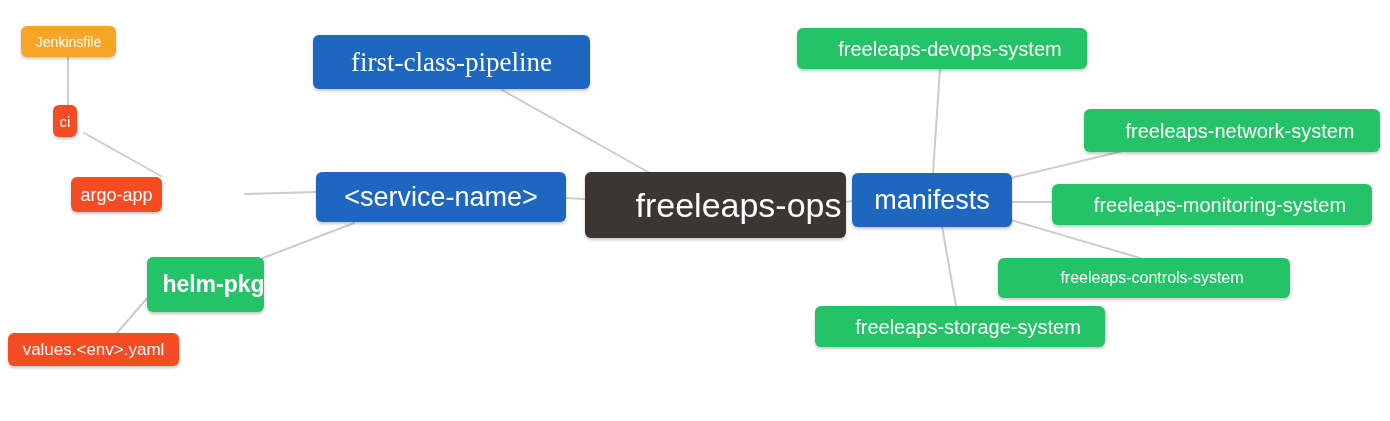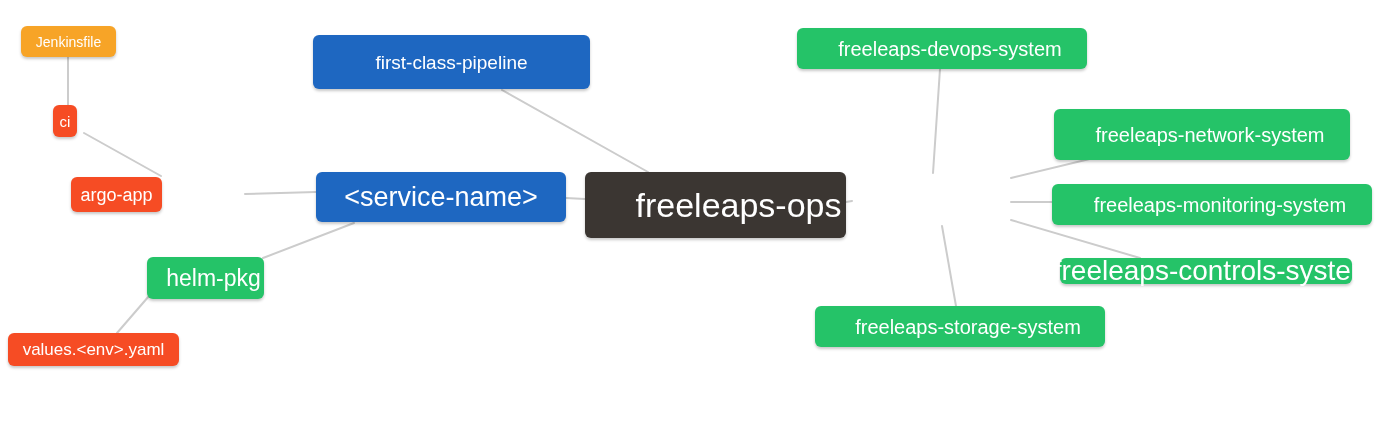--- a/index.html
+++ b/index.html
@@ -74,24 +74,25 @@
     <line x1="933" y1="173" x2="940" y2="69"></line>
     <line x1="1011" y1="178" x2="1127" y2="150"></line>
     <line x1="1011" y1="202" x2="1052" y2="202"></line>
     <line x1="1011" y1="220" x2="1140" y2="258"></line>
     <line x1="942" y1="226" x2="956" y2="306"></line>
   </svg>
 
   <div class="node node-orange" style="left:21px;   top:26px;  width:95px;  height:31px; font-size:14px;">Jenkinsfile</div>
   <div class="node node-red" style="left:53px;   top:105px; width:24px;  height:32px; font-size:15px;">ci</div>
   <div class="node node-red" style="left:31px;   top:177px; width:91px;  height:35px; font-size:18px;margin-left:40px;">argo-app</div>
-  <div class="node node-green" style="left:147px;  top:257px; width:117px; height:42px; font-size:23px;">helm-pkg</div>
+  <div class="node node-green" style="left:147px;  top:257px; width:117px; height:55px; font-size:23px;font-weight:bold;">helm-pkg</div>
   <div class="node node-red" style="left:8px;    top:333px; width:171px; height:33px; font-size:17px;">values.&lt;env&gt;.yaml</div>
-  <div class="node node-blue" style="left:313px;  top:35px;  width:277px; height:54px; font-size:19px;">first-class-pipeline</div>
+  <div class="node node-blue" style="left:313px;  top:35px;  width:277px; height:54px; font-size:27px;font-family:Liberation Serif, serif;">first-class-pipeline</div>
   <div class="node node-blue" style="left:316px;  top:172px; width:250px; height:50px; font-size:27px;">&lt;service-name&gt;</div>
   <div class="node node-root" style="left:585px;  top:172px; width:261px; height:66px; font-size:34px;">freeleaps-ops</div>
+  <div class="node node-blue" style="left:852px;  top:173px; width:160px; height:54px; font-size:27px;">manifests</div>
   <div class="node node-green" style="left:797px;  top:28px;  width:290px; height:41px; font-size:20px;">freeleaps-devops-system</div>
-  <div class="node node-green" style="left:1054px; top:109px; width:296px; height:51px; font-size:20px;">freeleaps-network-system</div>
+  <div class="node node-green" style="left:1084px; top:109px; width:296px; height:43px; font-size:20px;">freeleaps-network-system</div>
   <div class="node node-green" style="left:1052px; top:184px; width:320px; height:41px; font-size:20px;">freeleaps-monitoring-system</div>
-  <div class="node node-green" style="left:1060px; top:258px; width:292px; height:26px; font-size:28px;">freeleaps-controls-system</div>
+  <div class="node node-green" style="left:998px; top:258px; width:292px; height:40px; font-size:16px;">freeleaps-controls-system</div>
   <div class="node node-green" style="left:815px;  top:306px; width:290px; height:41px; font-size:20px;">freeleaps-storage-system</div>
 
 </div>
 
 </body></html>

